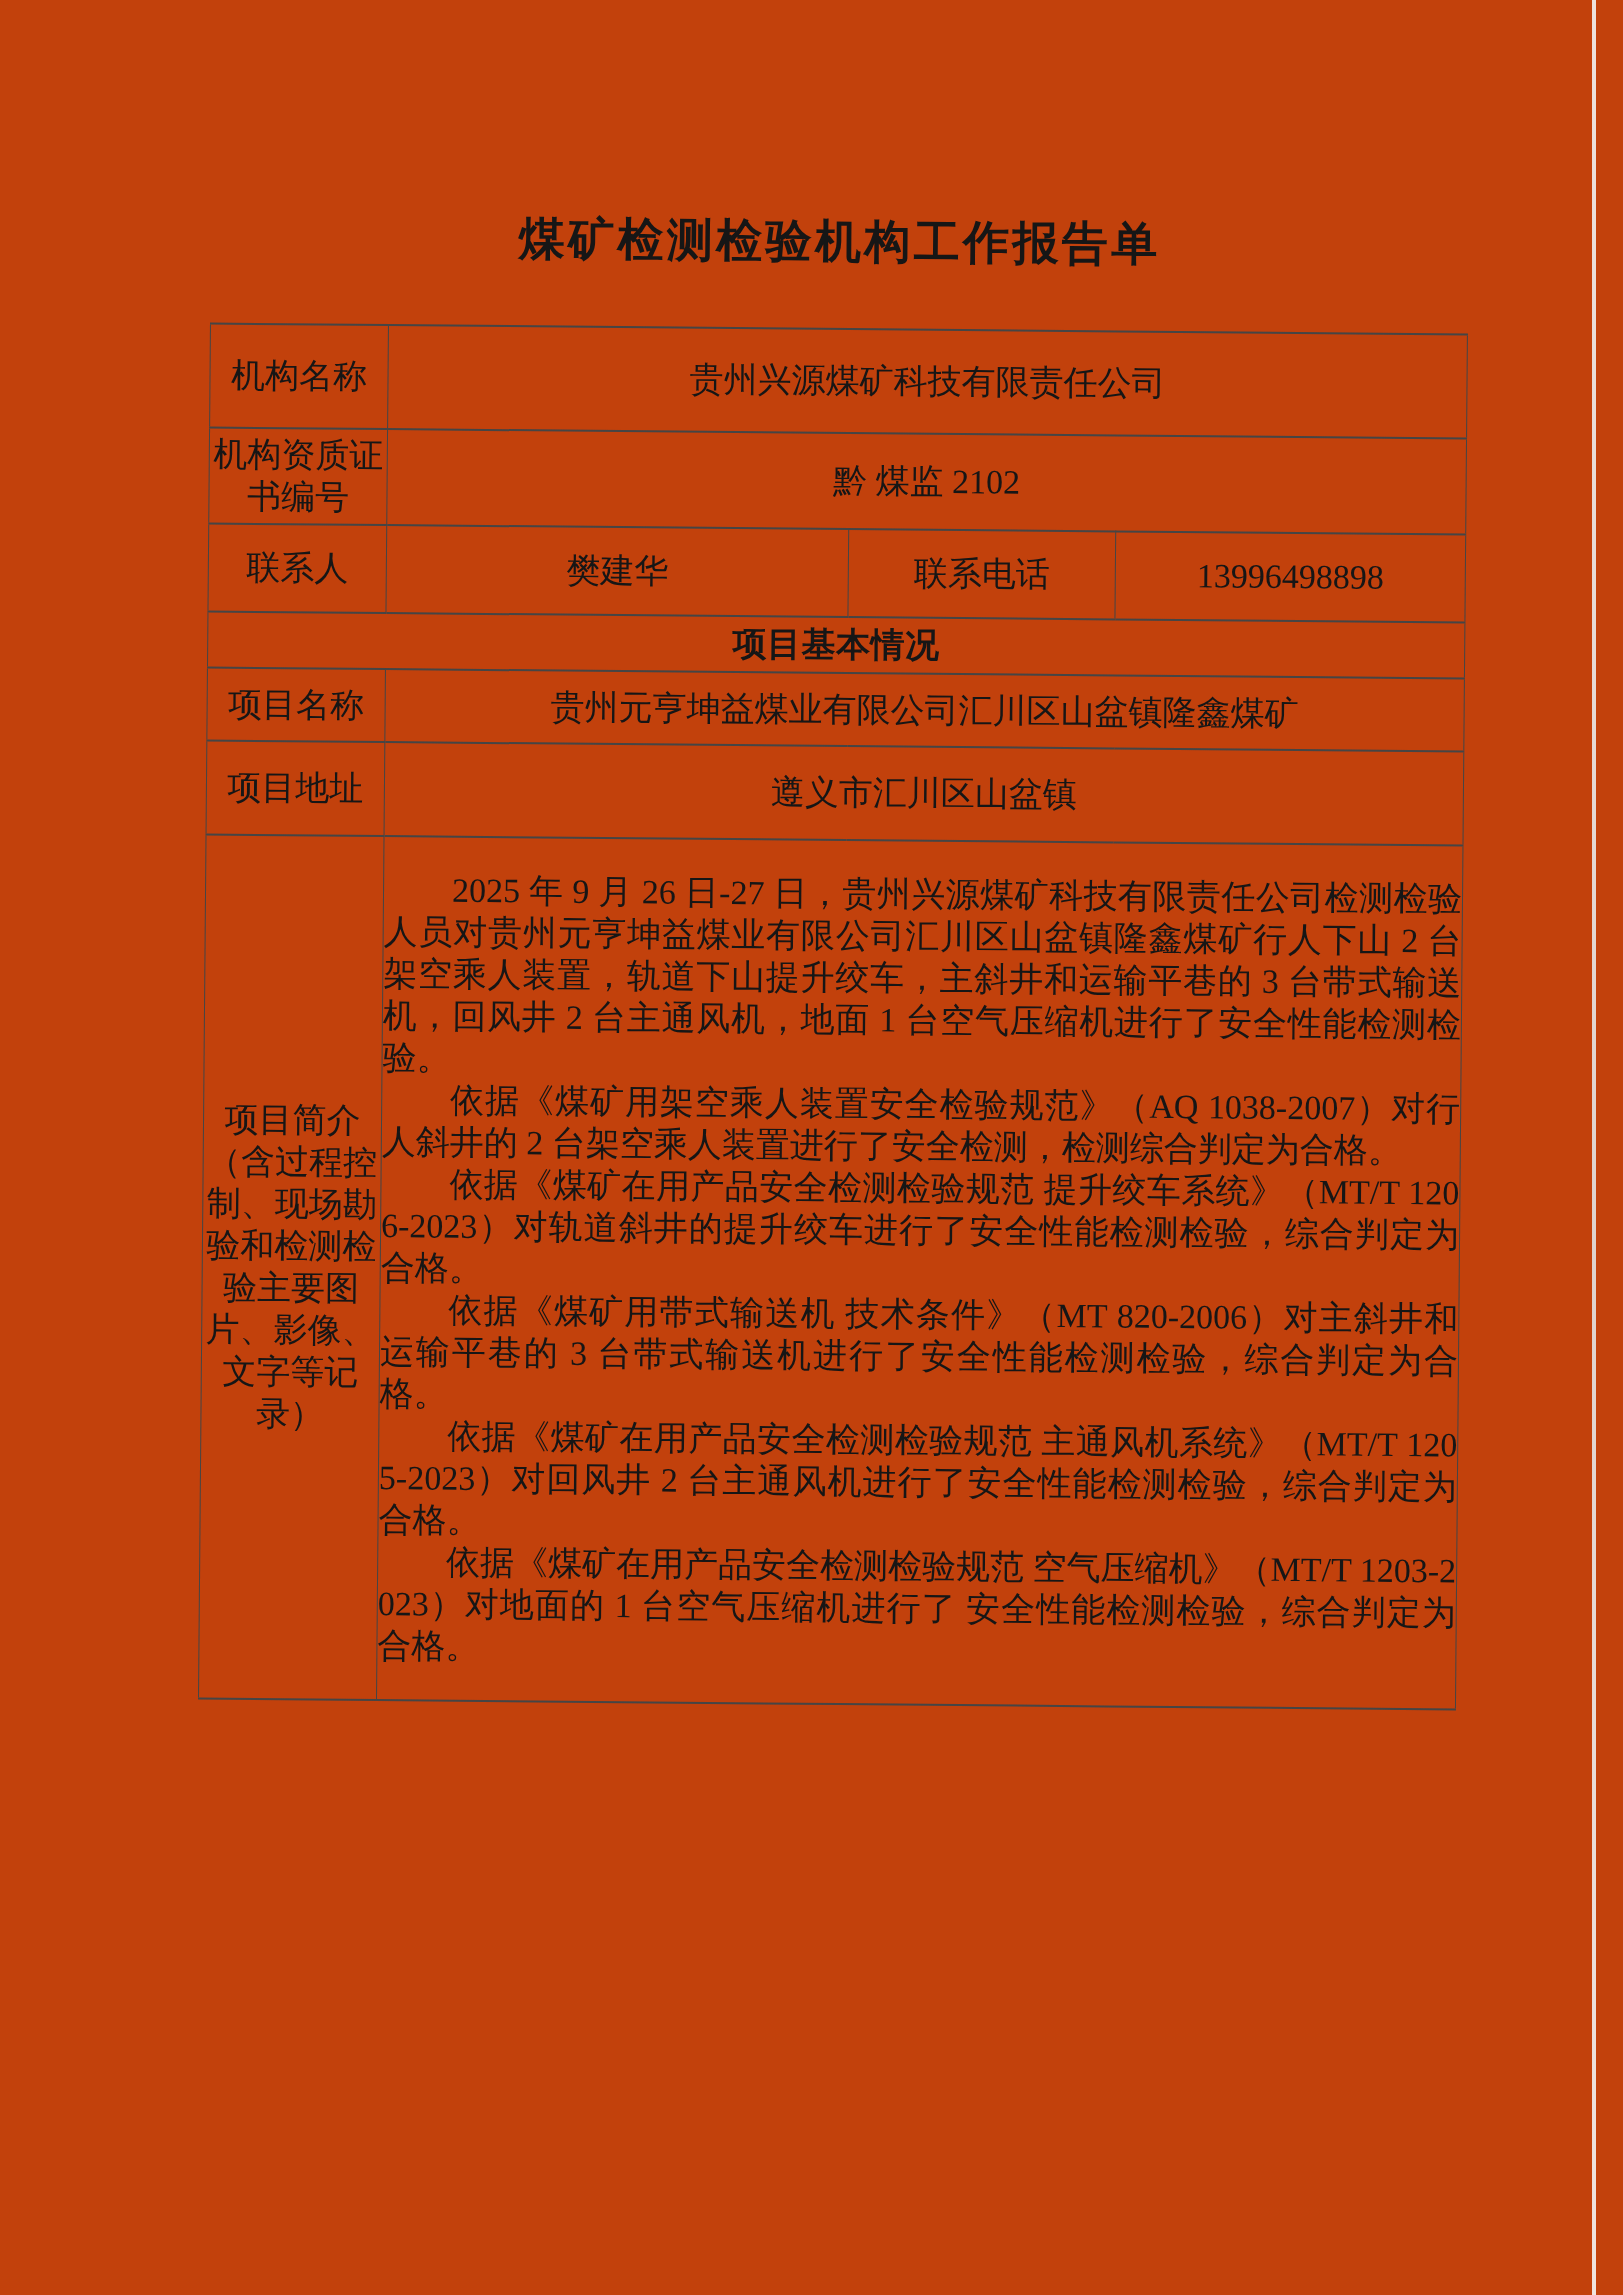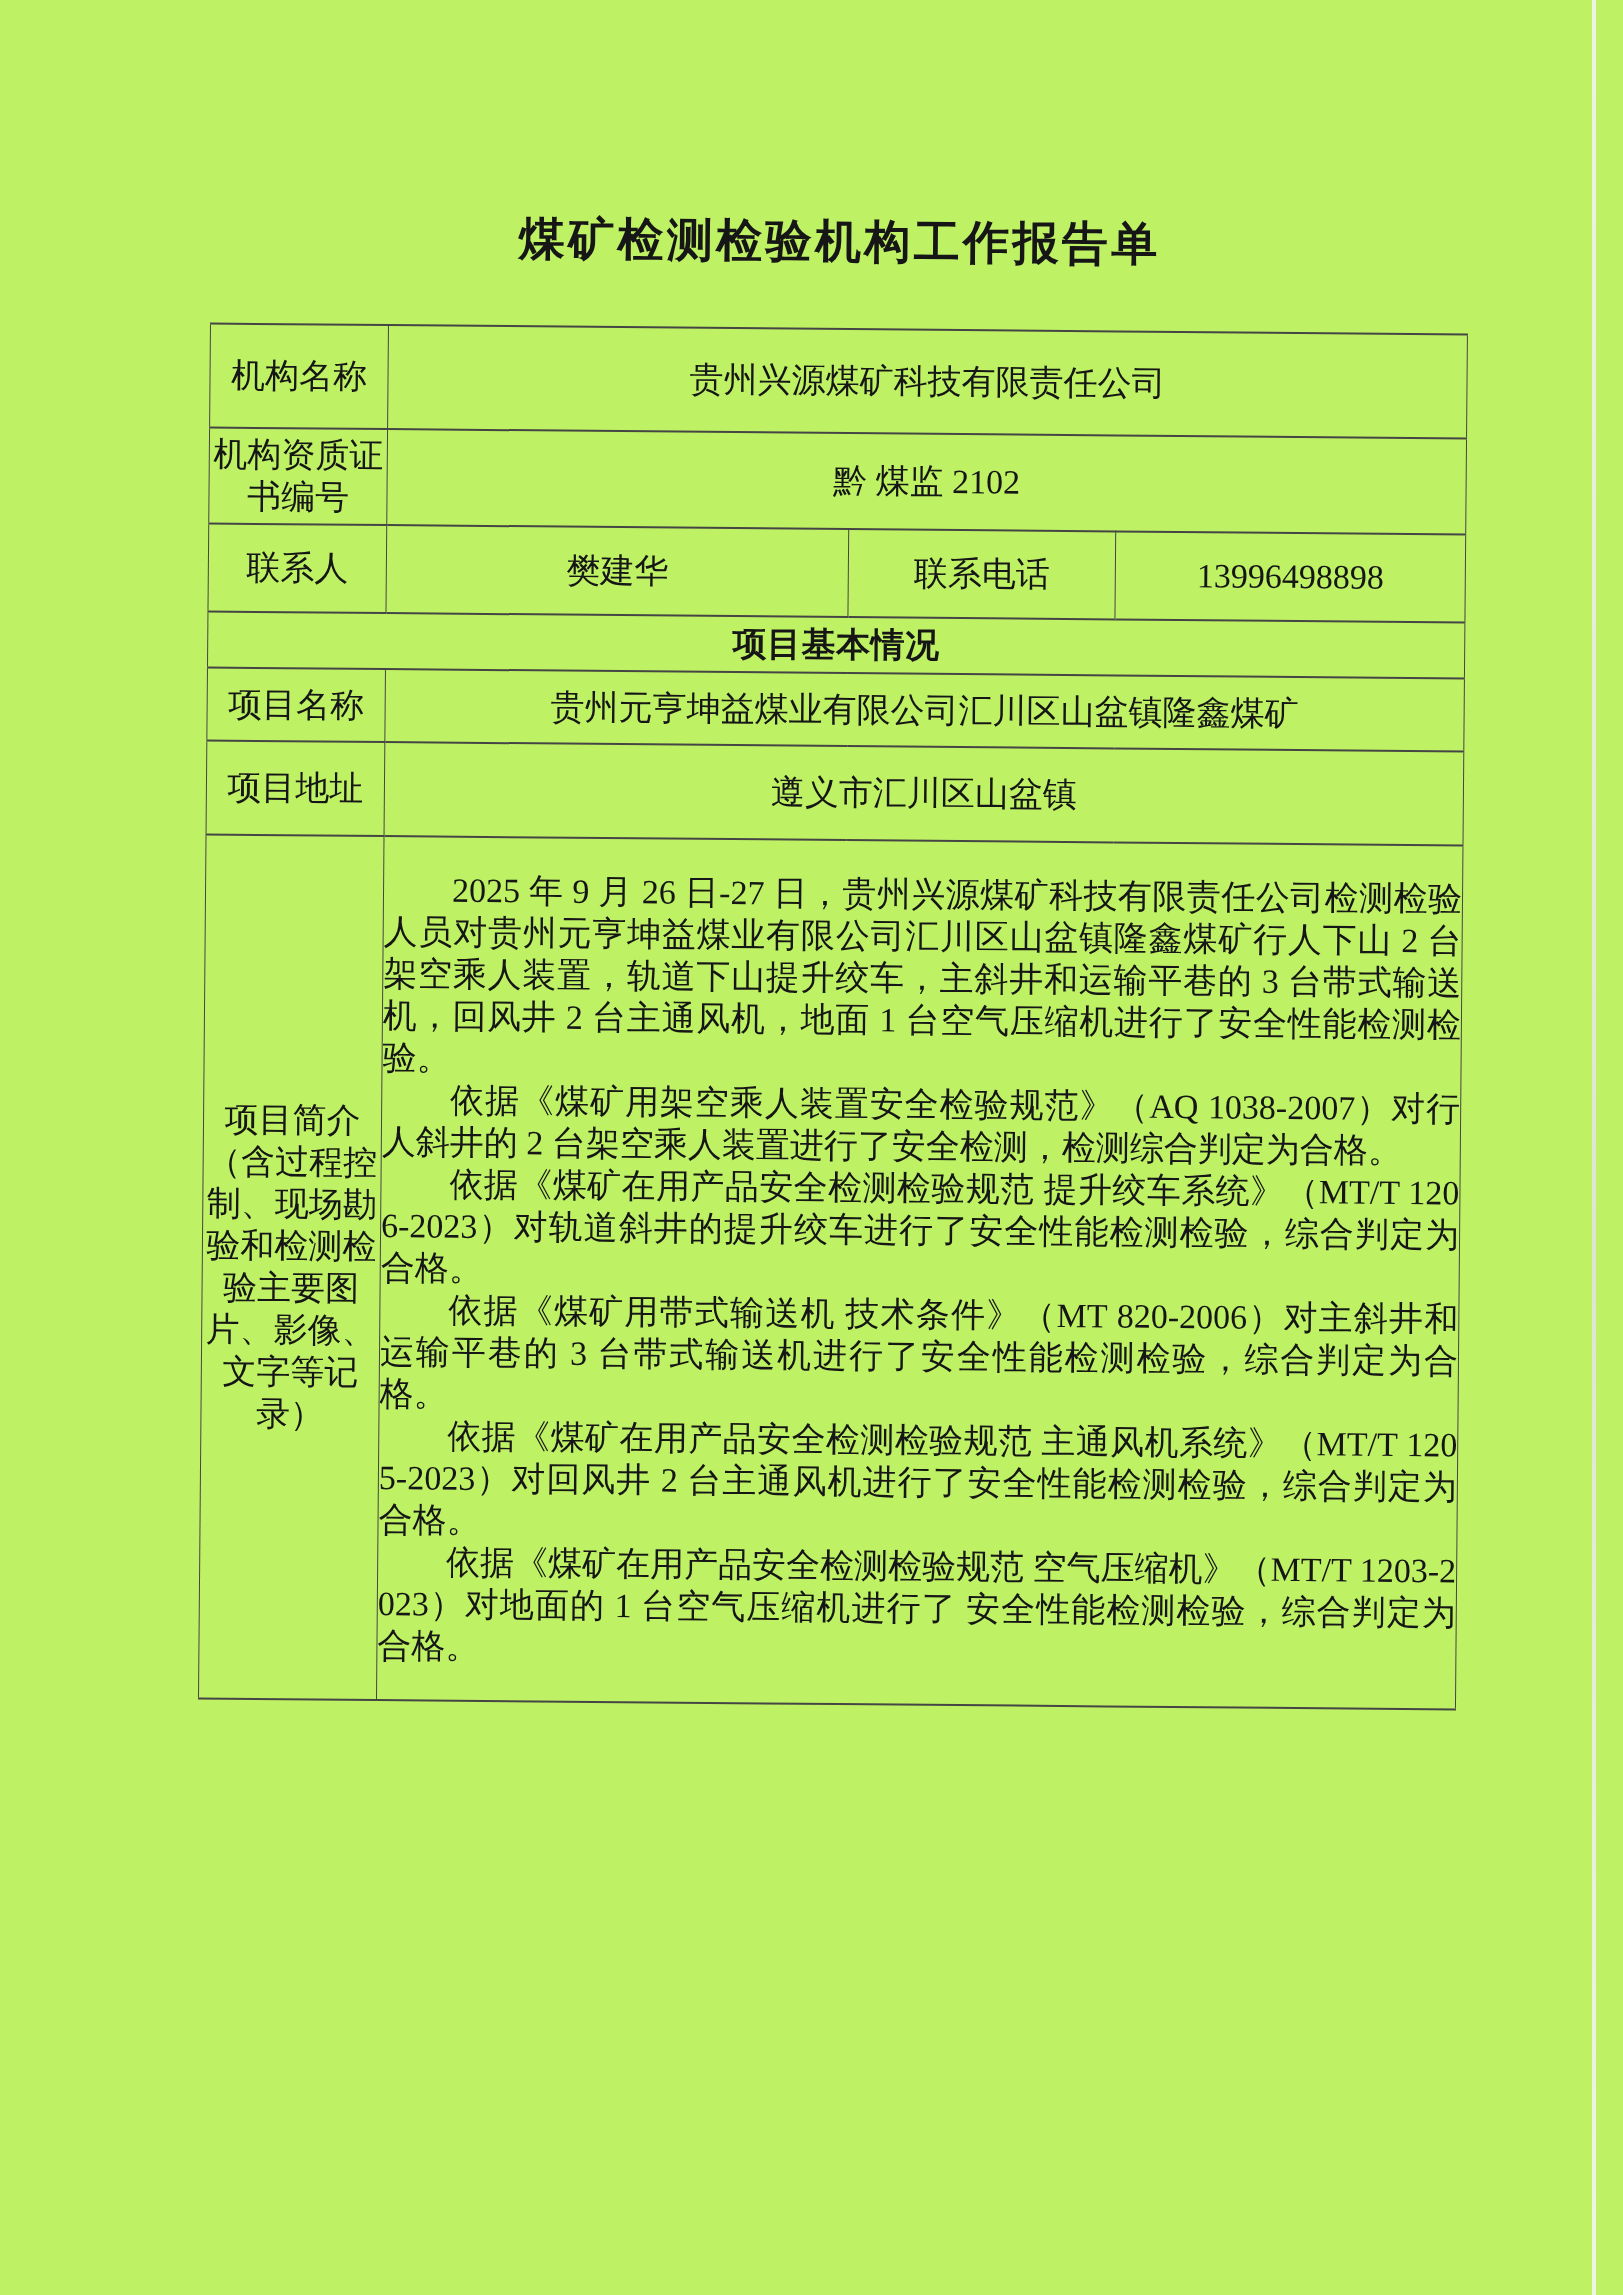--- a/index.html
+++ b/index.html
@@ -9,21 +9,21 @@
     height: 2295px;
     background: #fbfbfb;
     font-family: "Liberation Serif", "DejaVu Serif", serif;
     color: #161616;
     overflow: hidden;
   }
   .sheet {
     position: relative;
     width: 1623px;
     height: 2295px;
-    background: #bef264;
+    background: #c2410c;
   }
   
   .scan-edge {
     position: absolute;
     top: 0;
     right: 27.5px;
     width: 3.4px;
     height: 100%;
     background: linear-gradient(#f3f3f3 0%, #e9e9e9 35%, #e2e2e2 55%, #eeeeee 80%, #f5f5f5 100%);
     opacity: 0.9;

